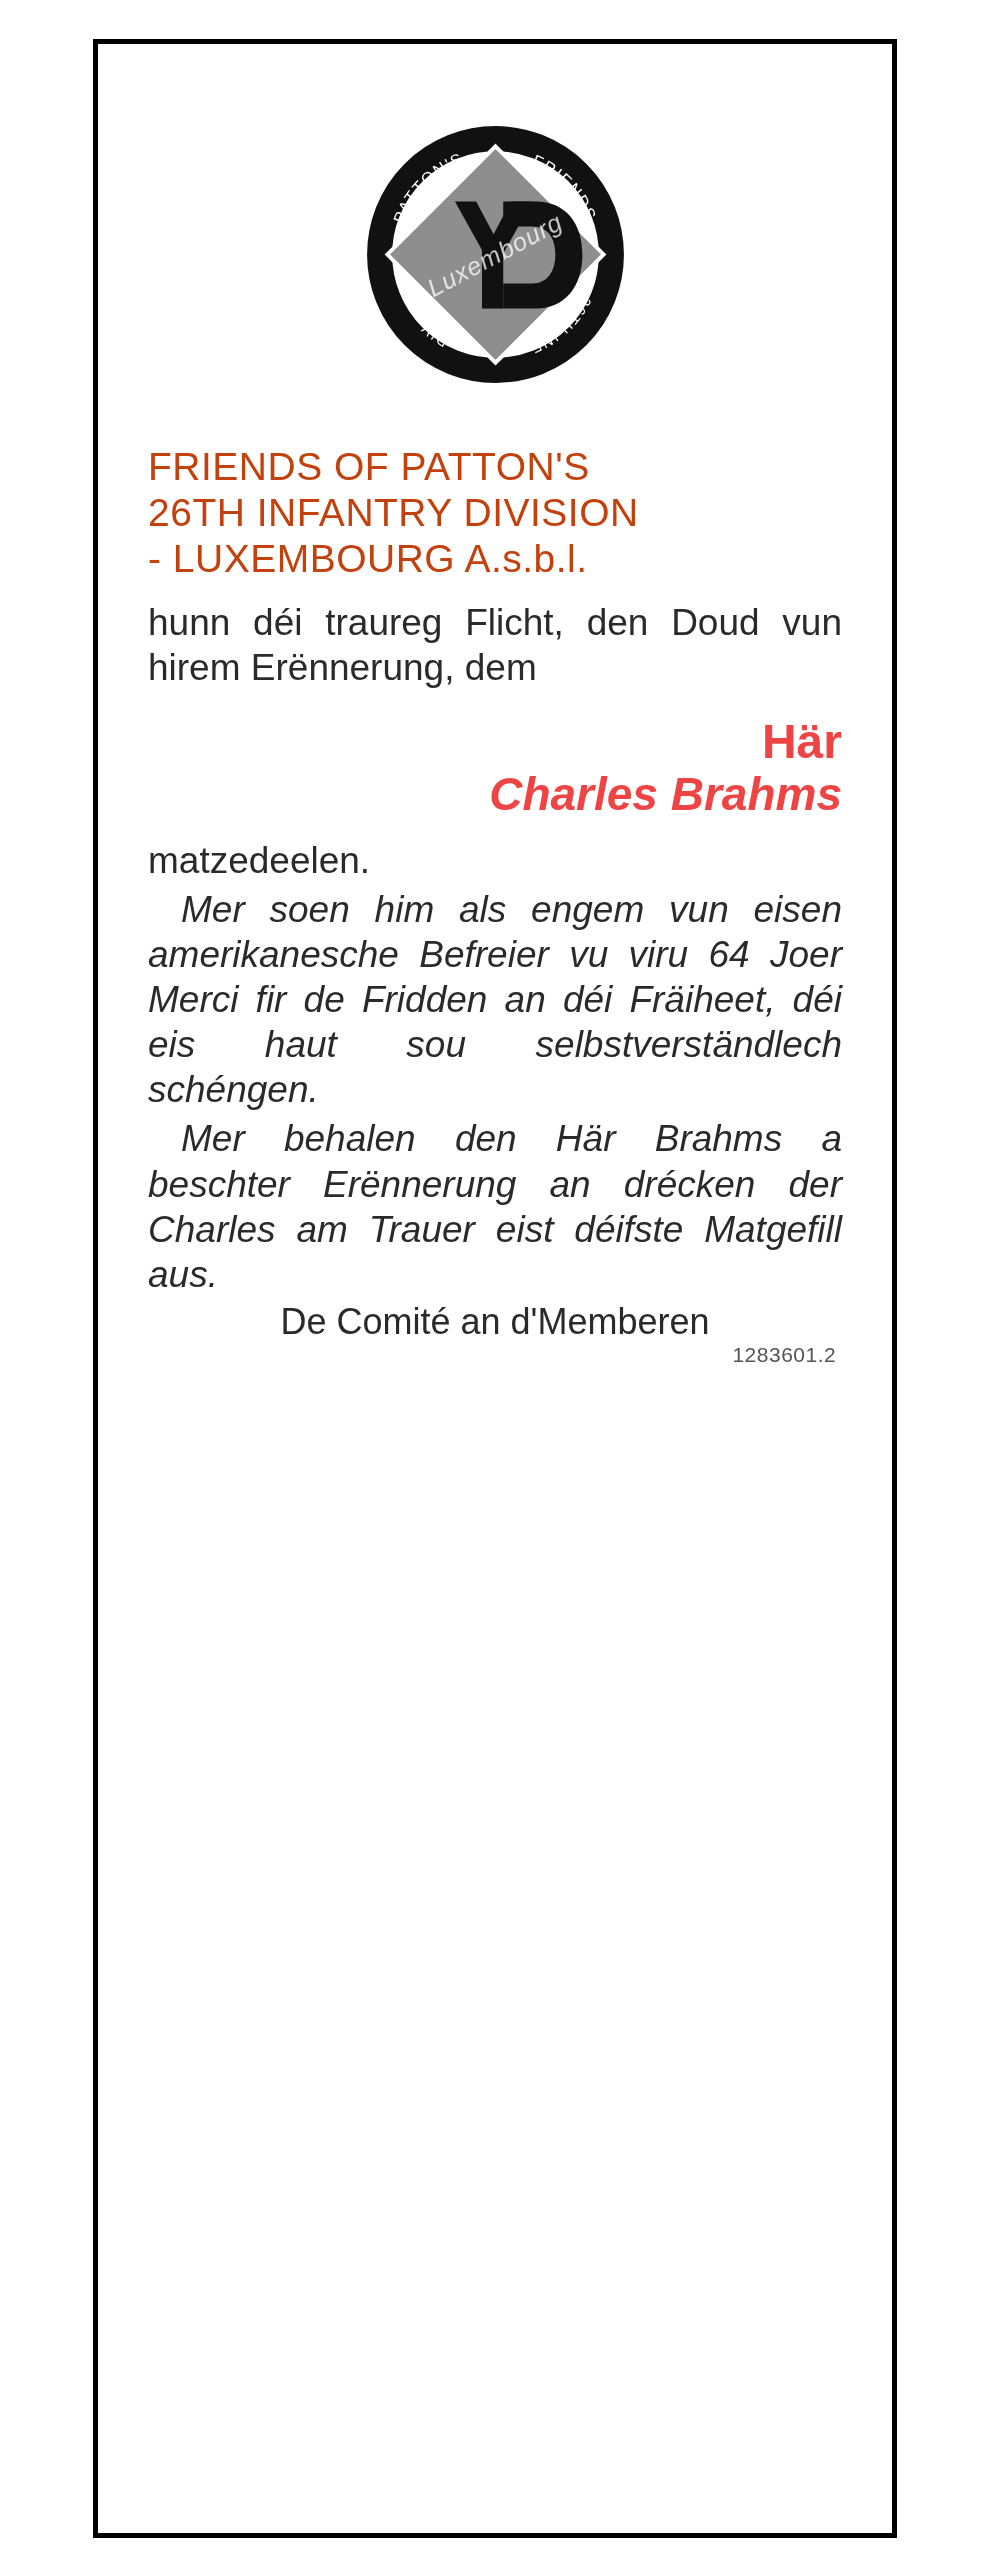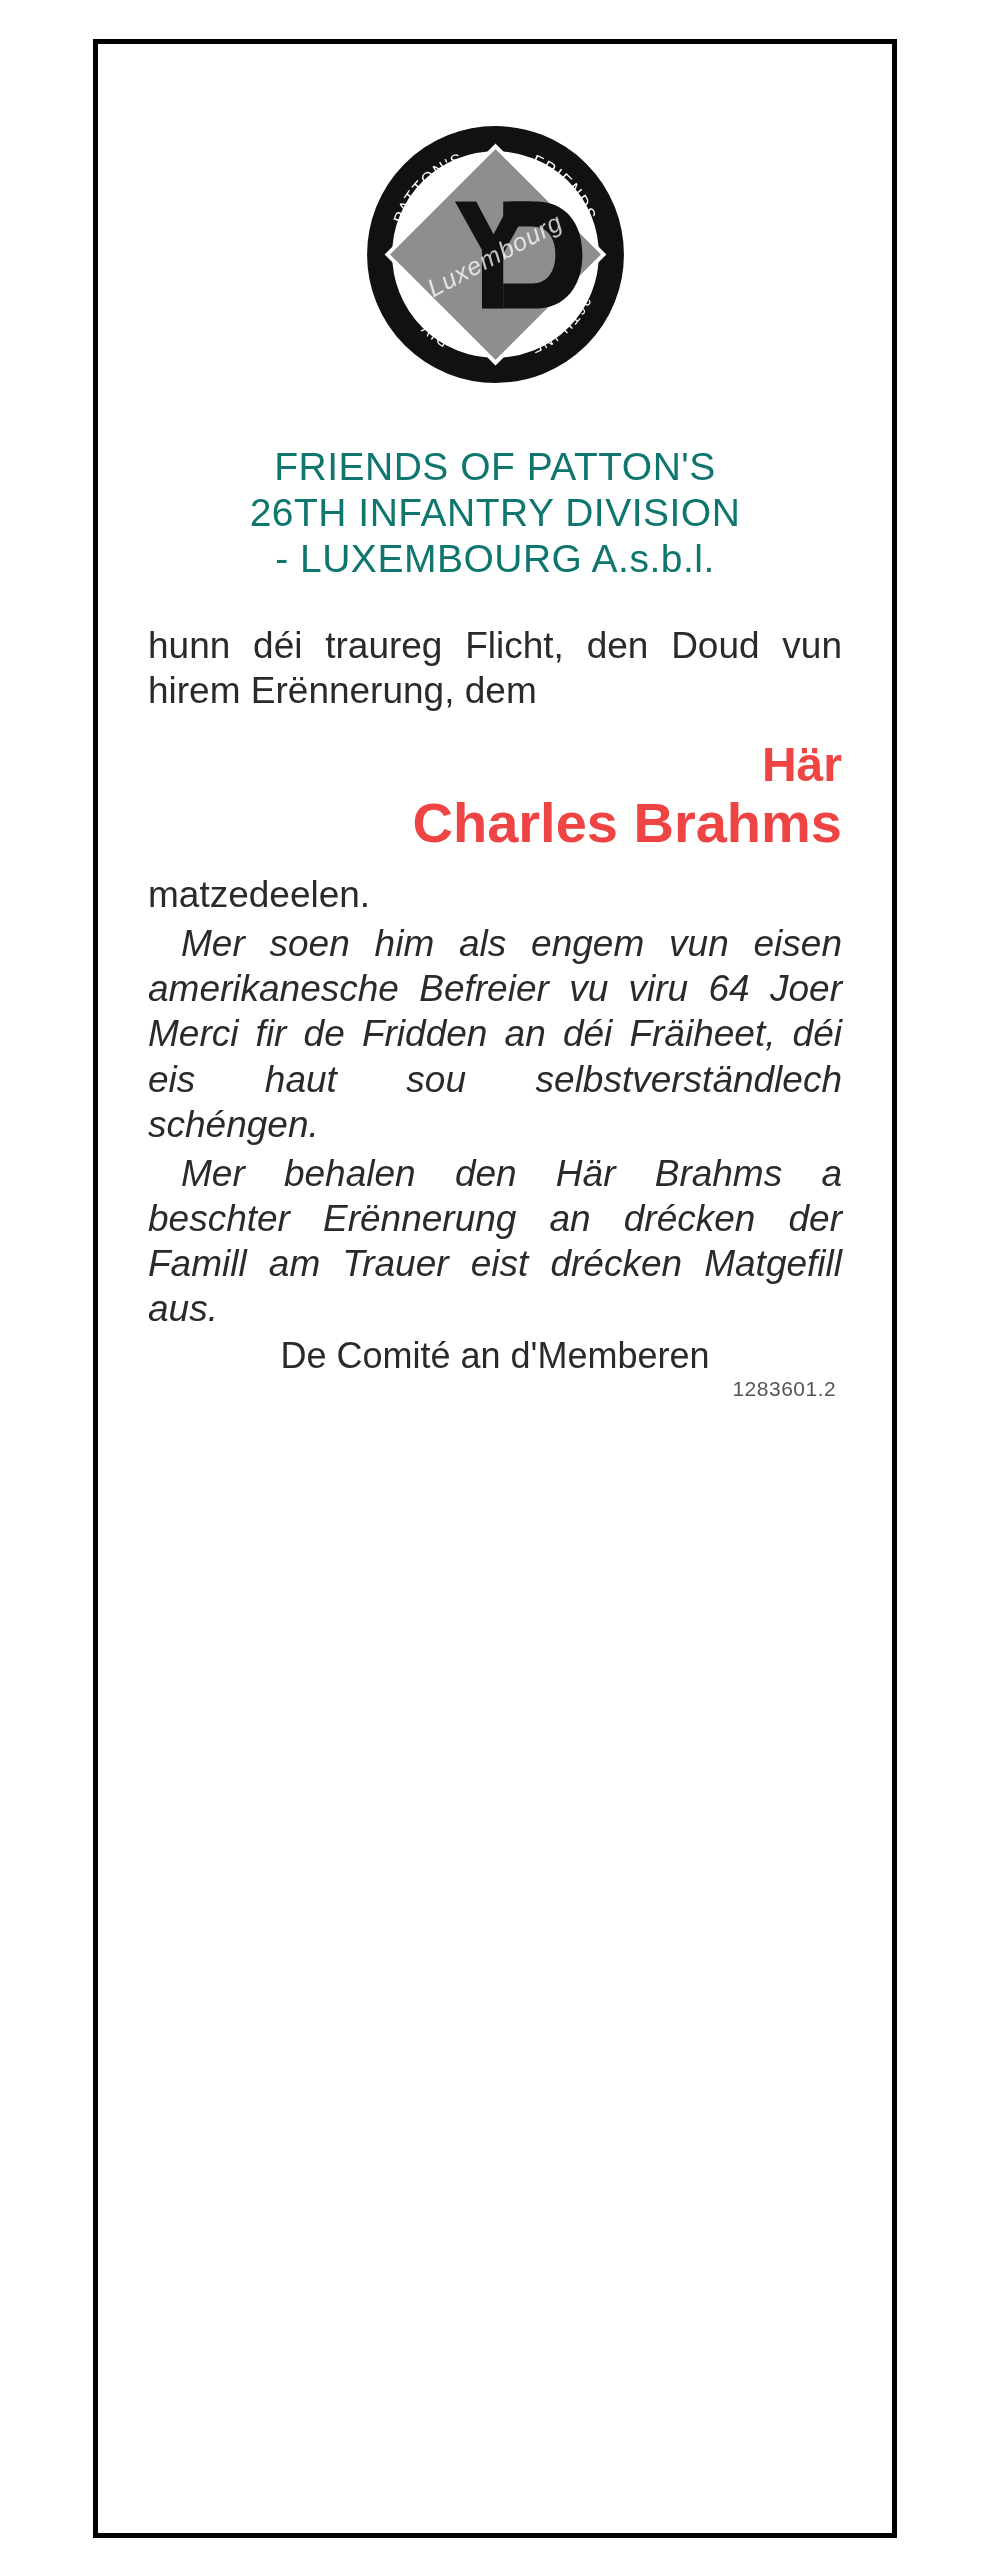--- a/index.html
+++ b/index.html
@@ -48,26 +48,26 @@
   }
   .emblem {
     position: relative;
     width: 309px;
     height: 309px;
   }
   .emblem svg { display: block; }
 
   
   .org {
-    text-align: center;
+    text-align: left;
     font-size: 39px;
     line-height: 1.18;
     letter-spacing: 0.5px;
-    color: #0f766e;
-    margin-bottom: 41px;
+    color: #c2410c;
+    margin-bottom: 18px;
   }
   .org div { white-space: nowrap; }
 
   .body-text {
     font-size: 37px;
     line-height: 1.22;
     color: #2a2a2a;
     text-align: justify;
     text-justify: inter-word;
   }
@@ -77,21 +77,21 @@
   .para-indent { text-indent: 33px; font-style: italic; }
 
   .name-block {
     text-align: right;
     font-weight: bold;
     color: #ef4444;
     margin: 25px 0 17.4px 0;
     line-height: 1.12;
   }
   .name-line1 { font-size: 48px; }
-  .name-line2 { font-size: 56px; }
+  .name-line2 { font-size: 46px; font-style: italic; }
 
   .closing {
     text-align: center;
     font-size: 36px;
     color: #2a2a2a;
   }
   .ref {
     text-align: right;
     font-size: 21px;
     color: #555;
@@ -168,21 +168,21 @@
       <div class="body-text">
         <p>hunn déi traureg Flicht, den Doud vun hirem Erënnerung, dem</p>
 
         <div class="name-block">
           <div class="name-line1">Här</div>
           <div class="name-line2">Charles Brahms</div>
         </div>
 
         <p>matzedeelen.</p>
         <p class="para-indent">Mer soen him als engem vun eisen amerikanesche Befreier vu viru 64 Joer Merci fir de Fridden an déi Fräiheet, déi eis haut sou selbstverständlech schéngen.</p>
-        <p class="para-indent">Mer behalen den Här Brahms a beschter Erënnerung an drécken der Famill am Trauer eist drécken Matgefill aus.</p>
+        <p class="para-indent">Mer behalen den Här Brahms a beschter Erënnerung an drécken der Charles am Trauer eist déifste Matgefill aus.</p>
       </div>
 
       <div class="closing">De Comité an d'Memberen</div>
       <div class="ref">1283601.2</div>
 
     </div>
   </div>
 </div>
 
 

